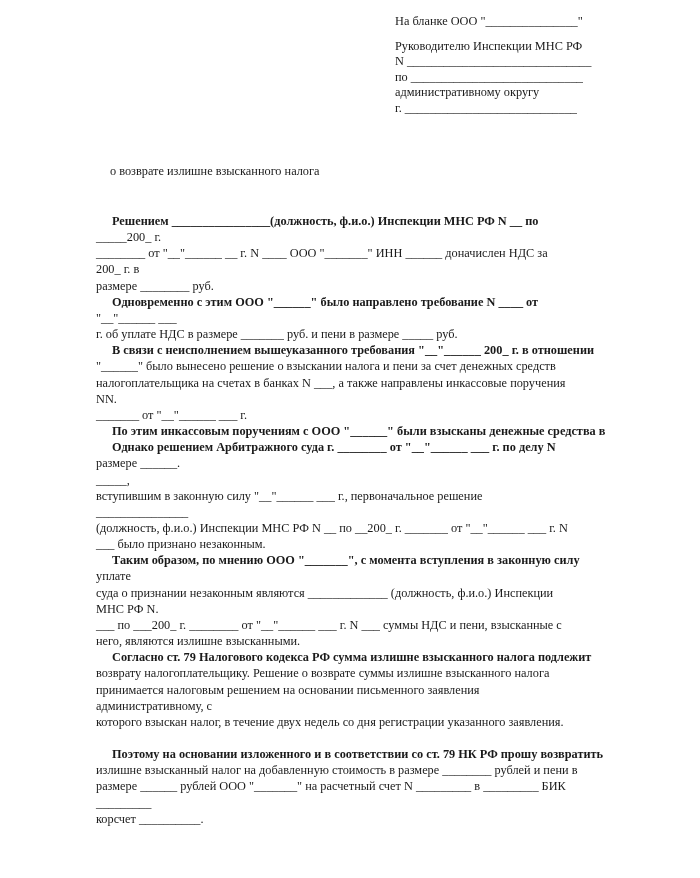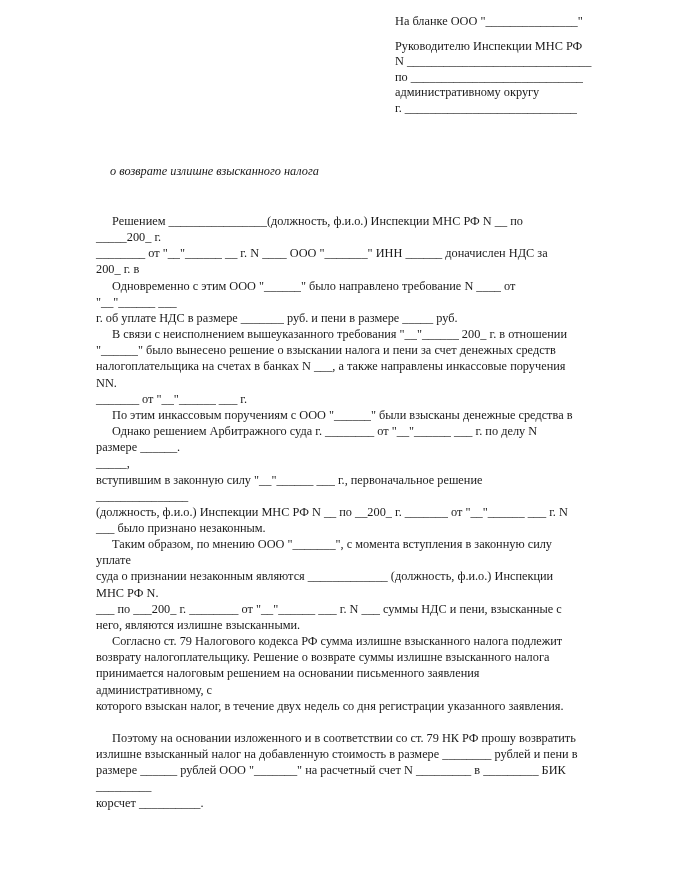--- a/index.html
+++ b/index.html
@@ -44,38 +44,38 @@
     left: 110px;
     top: 163px;
     font-size: 12.3px;
     line-height: 16.2px;
   }
   .doc-title {
     letter-spacing: 0.2px;
   }
   .doc-subtitle {
     white-space: nowrap;
-    font-style: italic;
   }
 
   
   .body-block {
     position: absolute;
     left: 96px;
     top: 213px;
     width: 540px;
     font-size: 12.3px;
     line-height: 16.15px;
   }
   .ln {
     white-space: pre-wrap;
     word-break: normal;
   }
   .ln.indent {
     text-indent: 16px;
+    font-weight: bold;
   }
   .spacer {
     height: 16.15px;
   }
 </style>
 </head>
 <body>
 
 <div class="page">
 
@@ -91,20 +91,21 @@
 
   <div class="title-block">
     <div class="doc-subtitle">о возврате излишне взысканного налога</div>
   </div>
 
   <div class="body-block">
       <div class="ln indent">Решением ________________(должность, ф.и.о.) Инспекции МНС РФ N __ по</div>
       <div class="ln">_____200_ г.</div>
       <div class="ln">________ от "__"______ __ г. N ____ ООО "_______" ИНН ______ доначислен НДС за</div>
       <div class="ln">200_ г. в</div>
+      <div class="ln">размере ________ руб.</div>
       <div class="ln indent">Одновременно с этим ООО "______" было направлено требование N ____ от</div>
       <div class="ln">"__"______ ___</div>
       <div class="ln">г. об уплате НДС в размере _______ руб. и пени в размере _____ руб.</div>
       <div class="ln indent">В связи с неисполнением вышеуказанного требования "__"______ 200_ г. в отношении</div>
       <div class="ln">"______" было вынесено решение о взыскании налога и пени за счет денежных средств</div>
       <div class="ln">налогоплательщика на счетах в банках N ___, а также направлены инкассовые поручения</div>
       <div class="ln">NN.</div>
       <div class="ln">_______ от "__"______ ___ г.</div>
       <div class="ln indent">По этим инкассовым поручениям с ООО "______" были взысканы денежные средства в</div>
       <div class="ln indent">Однако решением Арбитражного суда г. ________ от "__"______ ___ г. по делу N</div>

